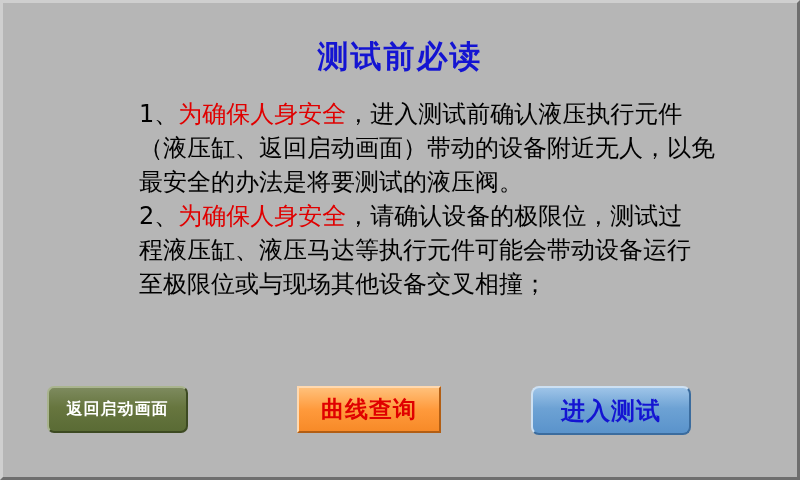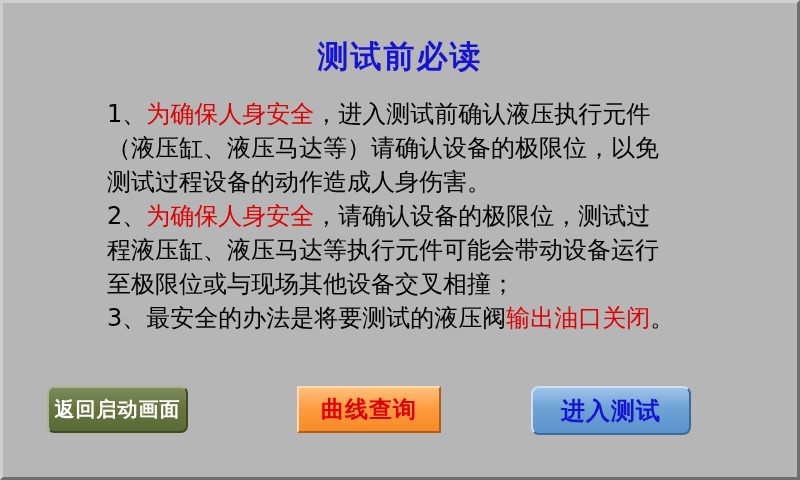--- a/index.html
+++ b/index.html
@@ -50,20 +50,21 @@
     left: 104px;
     top: 94px;
     width: 600px;
     font-size: 24px;
     line-height: 34px;
     color: #000000;
     letter-spacing: 0px;
   }
   #body-text .line {
     white-space: nowrap;
+    margin-left: 32px;
   }
   .red {
     color: #e00000;
   }
   
   .btn {
     position: absolute;
     display: flex;
     align-items: center;
     justify-content: center;
@@ -77,21 +78,21 @@
     top: 383px;
     width: 141px;
     height: 47px;
     background: linear-gradient(to bottom, #7d8a5e 0%, #67763f 45%, #5a6b35 100%);
     border-top: 2px solid #a9b48e;
     border-left: 2px solid #a9b48e;
     border-right: 2px solid #3d4a22;
     border-bottom: 2px solid #3d4a22;
     border-radius: 7px;
     color: #ffffff;
-    font-size: 20px;
+    font-size: 16px;
   }
   #btn-curve {
     left: 294px;
     top: 383px;
     width: 144px;
     height: 47px;
     background: linear-gradient(to bottom, #ffc07a 0%, #ff9a3c 50%, #f78a28 100%);
     border-top: 2px solid #ffd9b0;
     border-left: 2px solid #ffd9b0;
     border-right: 2px solid #b25e14;
@@ -119,26 +120,25 @@
 </head>
 <body>
 
 <div id="screen">
   <div id="inner">
 
     <div class="title">测试前必读</div>
 
     <div id="body-text">
         <div class="line"><span>1、</span><span class="red">为确保人身安全</span><span>，进入测试前确认液压执行元件</span></div>
-        <div class="line"><span>（液压缸、液压马达等）请确认设备的极限位，以免</span></div>
-        <div class="line"><span>测试过程设备的动作造成人身伤害。</span></div>
+        <div class="line"><span>（液压缸、返回启动画面）带动的设备附近无人，以免</span></div>
+        <div class="line"><span>最安全的办法是将要测试的液压阀。</span></div>
         <div class="line"><span>2、</span><span class="red">为确保人身安全</span><span>，请确认设备的极限位，测试过</span></div>
         <div class="line"><span>程液压缸、液压马达等执行元件可能会带动设备运行</span></div>
         <div class="line"><span>至极限位或与现场其他设备交叉相撞；</span></div>
-        <div class="line"><span>3、最安全的办法是将要测试的液压阀</span><span class="red">输出油口关闭</span><span>。</span></div>
       </div>
 
     <div class="btn" id="btn-back">
       <span>返回启动画面</span>
     </div>
 
     <div class="btn" id="btn-curve">
       <span>曲线查询</span>
     </div>
 

